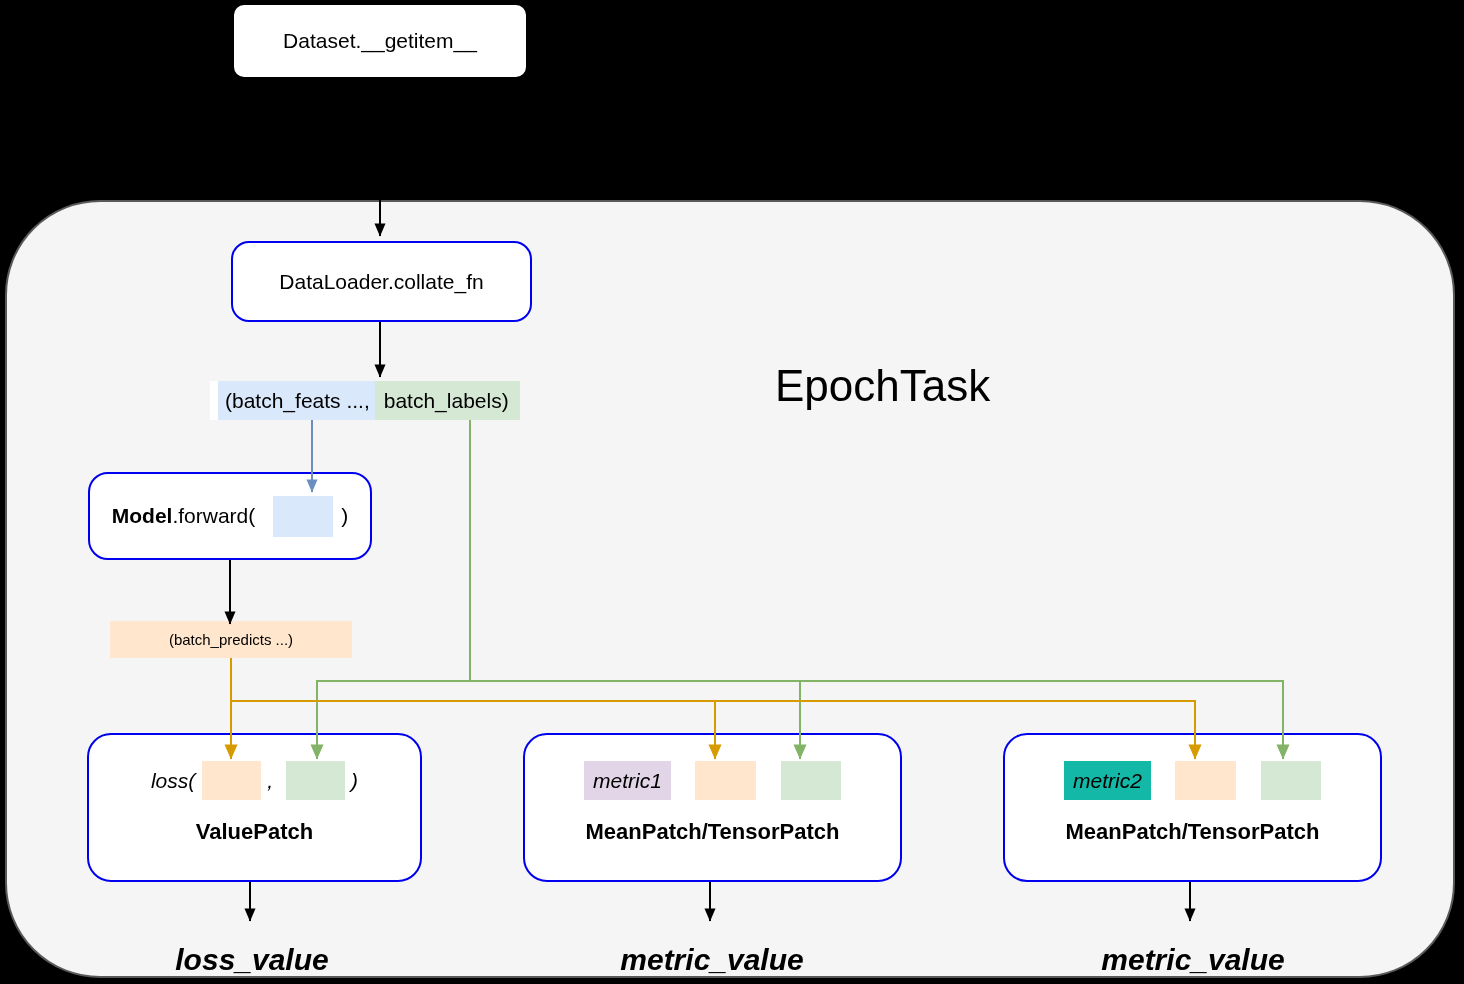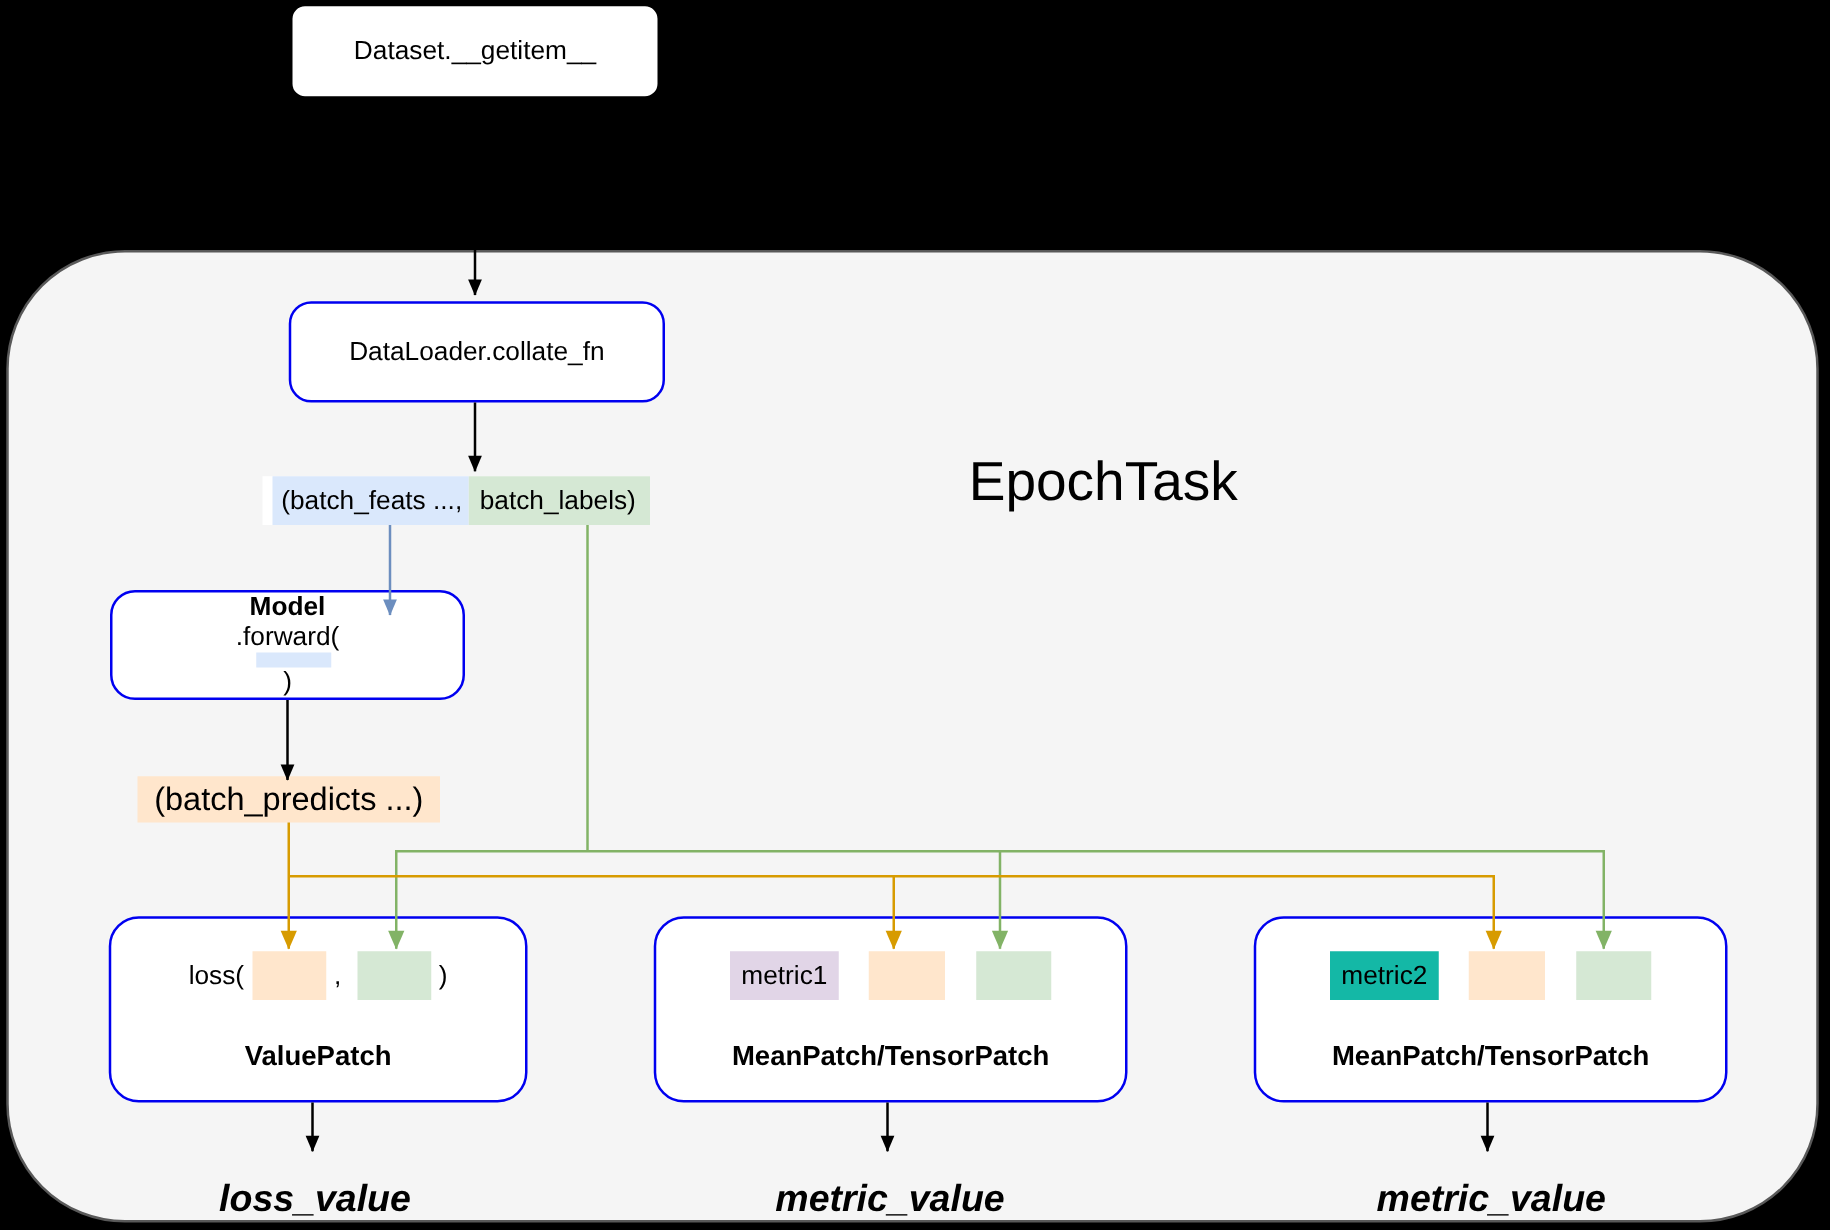--- a/index.html
+++ b/index.html
@@ -14,52 +14,52 @@
     background:#f5f5f5; border:2px solid #595959; border-radius:95px;
   }
   .svg-layer { position:absolute; left:0; top:0; z-index:6; pointer-events:none; }
   .node {
     position:absolute; background:#ffffff; border:2px solid #0000f0;
     display:flex; align-items:center; justify-content:center;
     font-size:21px; z-index:3;
   }
   .dataset-node { left:232px; top:3px; width:296px; height:76px; border-color:#000; border-radius:12px; }
   .dataloader-node { left:231px; top:241px; width:301px; height:81px; border-radius:18px; }
-  .model-node { left:88px; top:472px; width:284px; height:88px; border-radius:20px;flex-direction:column; }
+  .model-node { left:88px; top:472px; width:284px; height:88px; border-radius:20px; }
   .model-node .bold { font-weight:bold; }
   .arg-swatch { display:inline-block; width:60px; height:39px; }
   .model-node .arg-swatch { width:60px; height:41px; margin:0 8px 0 18px; background:#dae8fc; }
   .tuple-label {
     position:absolute; left:210px; top:381px; height:39px; z-index:3;
     display:flex; align-items:flex-end; background:#fff; padding-left:8px;
     font-size:21px; line-height:39px; white-space:pre;
   }
   .tuple-feats { background:#dae8fc; padding:0 5px 0 7px; }
   .tuple-labels { background:#d5e8d4; padding:0 11px 0 9px; }
   .predicts-label {
     position:absolute; left:110px; top:621px; width:242px; height:37px; z-index:3;
     background:#ffe6cc; display:flex; align-items:center; justify-content:center;
-    font-size:26px;
+    font-size:15px;
   }
   .epoch-title { position:absolute; left:775px; top:360px; font-size:44px; line-height:52px; z-index:3; }
   .patch-node { flex-direction:column; justify-content:flex-start; padding-top:26px; border-radius:24px; }
   .loss-node   { left:87px;  top:733px; width:335px; height:149px; }
   .metric-node-1 { left:523px; top:733px; width:379px; height:149px; }
   .metric-node-2 { left:1003px; top:733px; width:379px; height:149px; }
-  .patch-row { display:flex; align-items:center; height:39px; font-size:21px; }
+  .patch-row { display:flex; align-items:center; height:39px; font-size:21px;font-style:italic; }
   .patch-row .orange { background:#ffe6cc; }
   .patch-row .green  { background:#d5e8d4; }
   .loss-node .orange { margin-left:7px; width:59px; }
   .loss-node .comma  { margin-left:6px; }
   .loss-node .green  { margin-left:13px; width:59px; }
   .loss-node .close  { margin-left:6px; }
   .metric-badge { background:#e1d5e7; height:39px; line-height:39px; padding:0 9px; }
   .patch-row .m-orange { margin-left:24px; width:61px; }
   .patch-row .m-green  { margin-left:25px; width:60px; }
-  .patch-type { margin-top:32px; font-weight:bold; font-size:22px; }
+  .patch-type { margin-top:19px; font-weight:bold; font-size:22px; }
   .out-label {
     position:absolute; top:947px; transform:translateX(-50%); z-index:3;
     font-size:30px; font-style:italic; line-height:26px;font-weight:bold;
   }
   .out-loss    { left:252px; }
   .out-metric1 { left:712px; }
   .out-metric2 { left:1193px; }
 </style>
 </head>
 <body>

